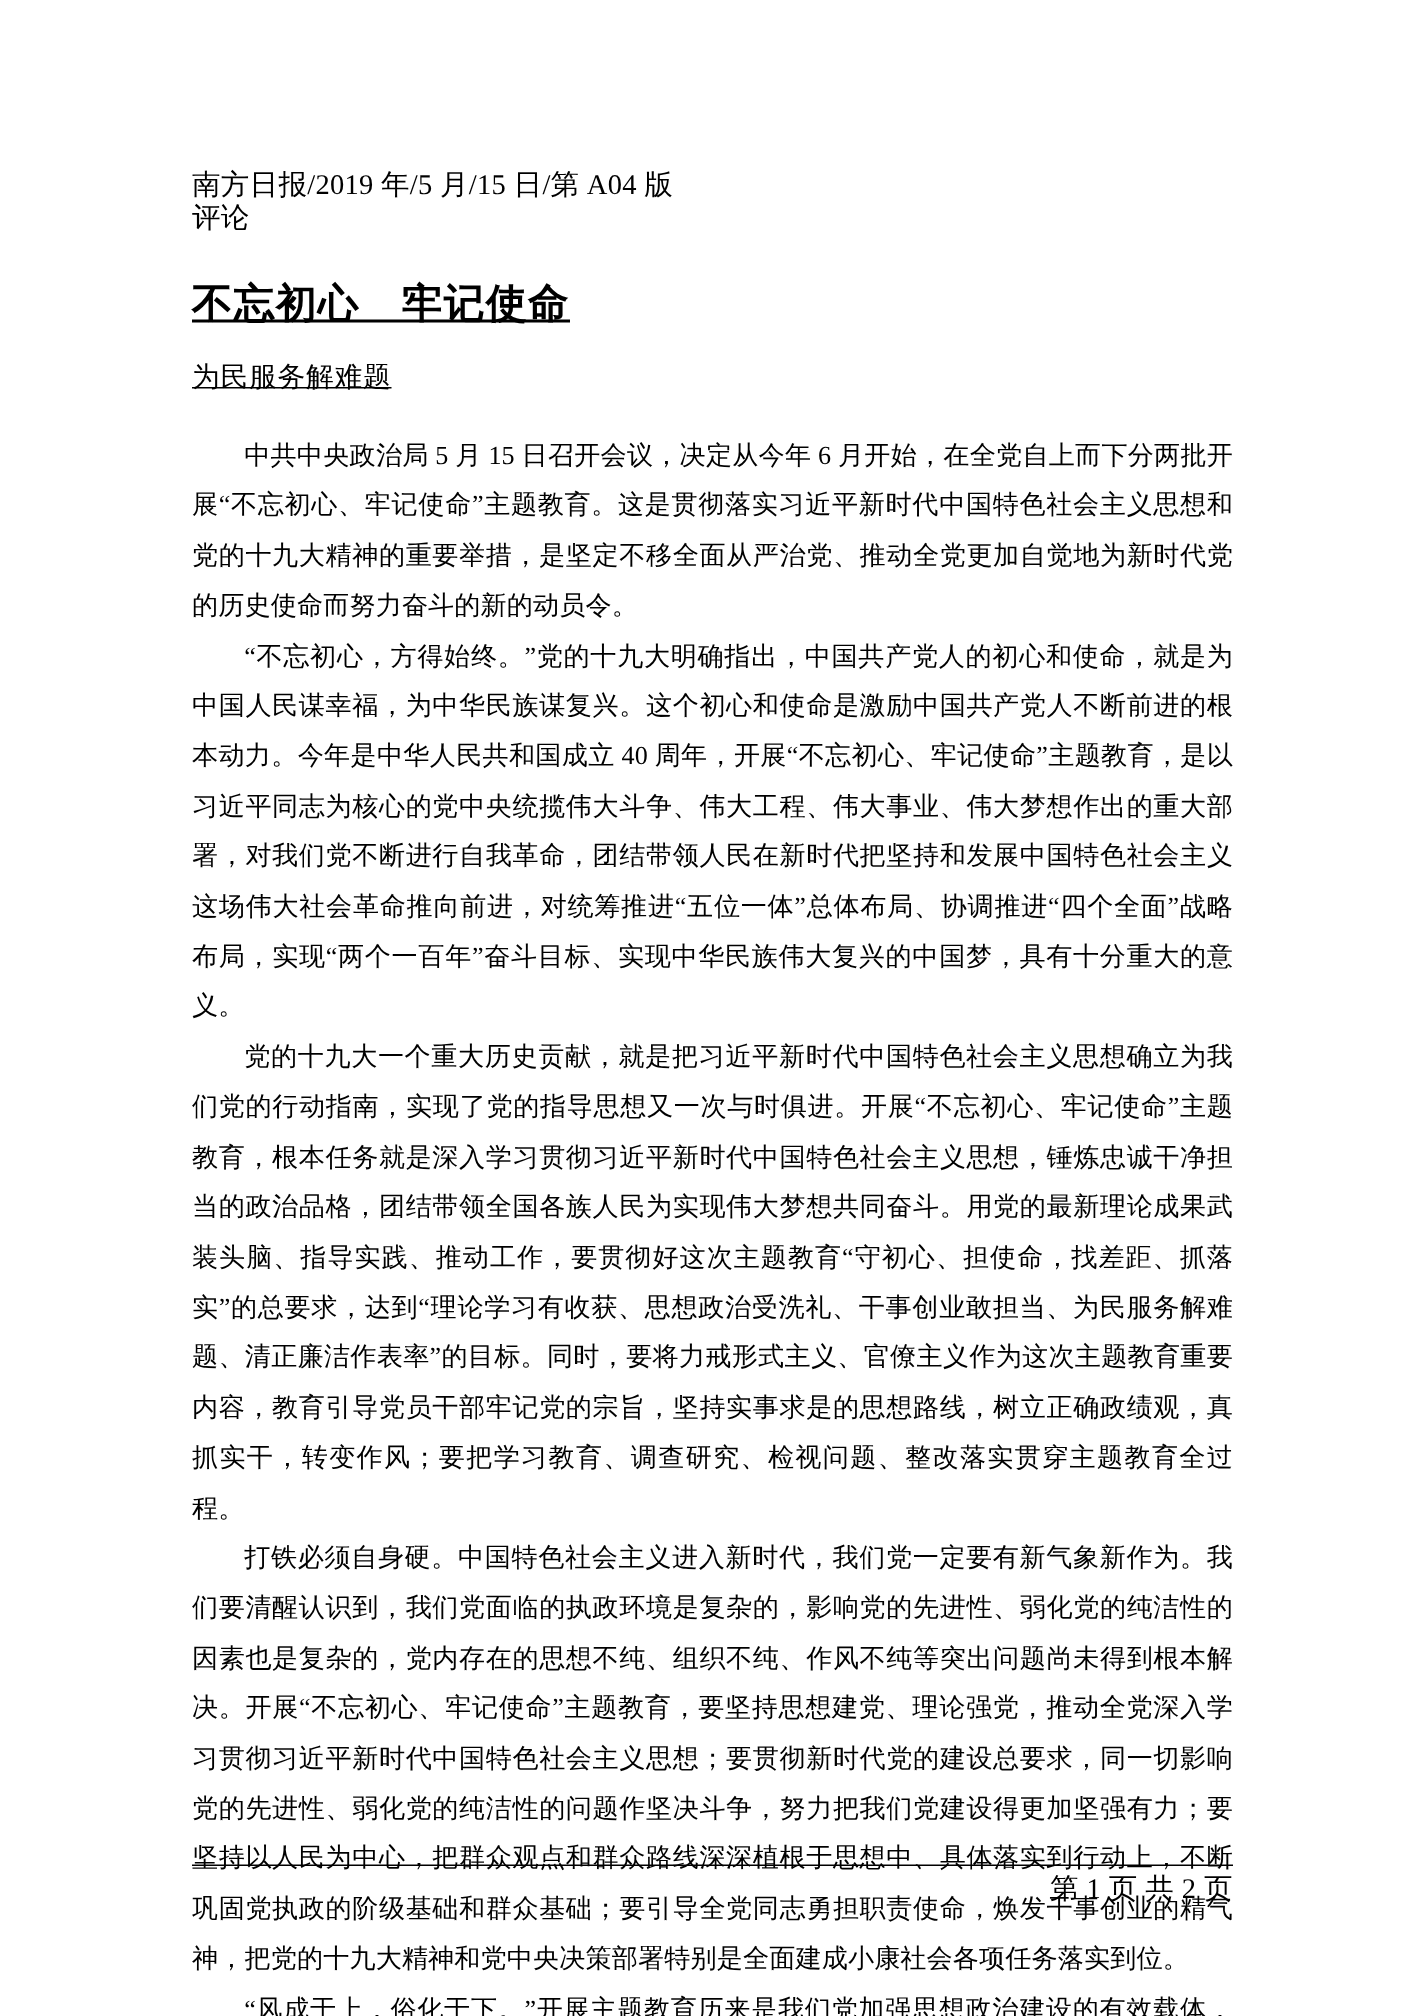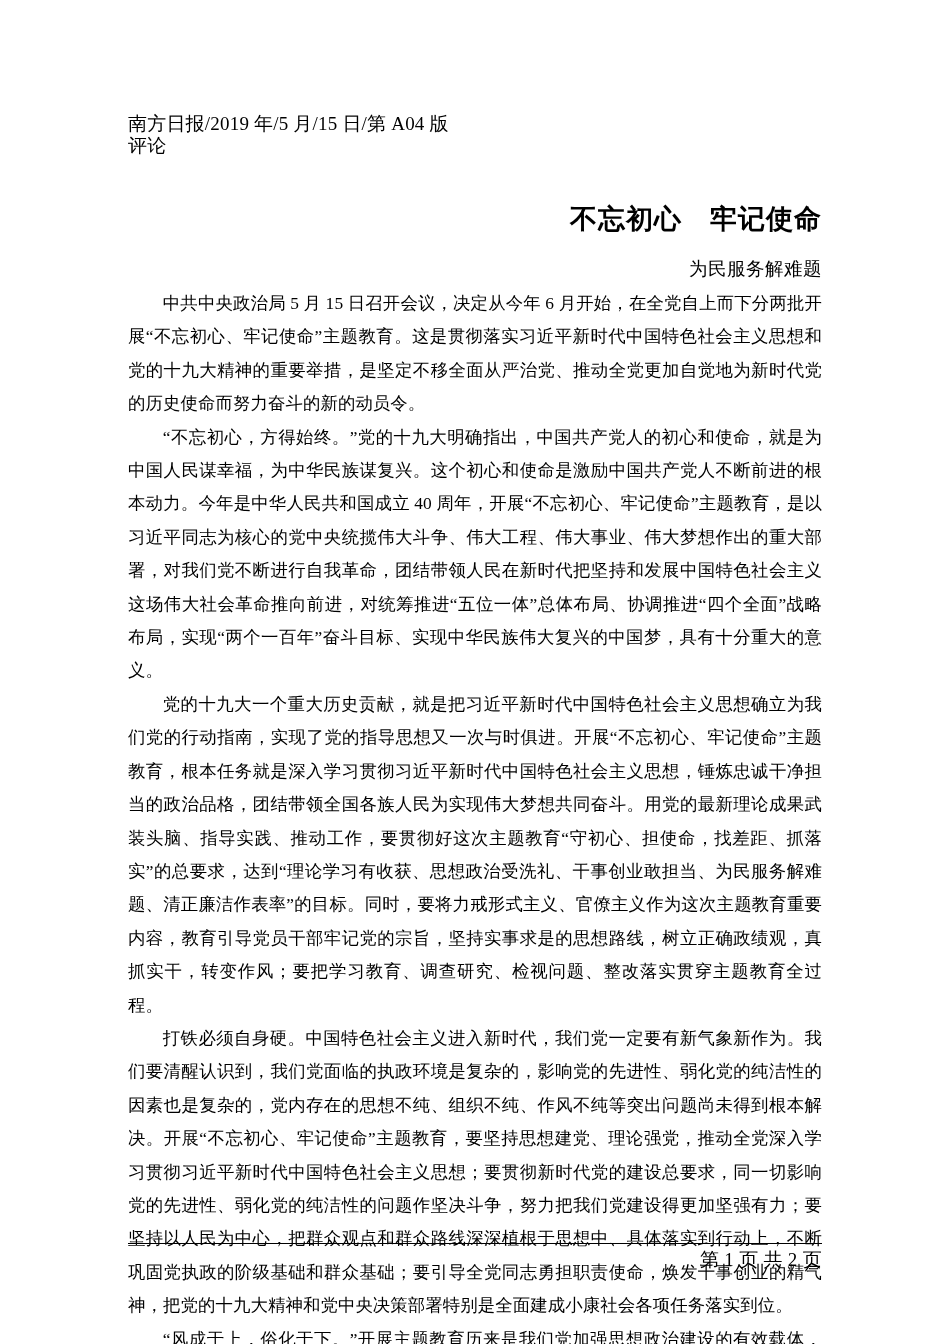--- a/index.html
+++ b/index.html
@@ -34,23 +34,24 @@
     letter-spacing: 0.2px;
   }
   .masthead-line {
     white-space: nowrap;
   }
 
   
   .title-block {
     position: absolute;
     left: 128px;
-    top: 200px;
+    top: 183px;
     width: 694px;
-    text-align: right;
+    text-align: left;
+    text-decoration: underline;
   }
   .doc-title {
     font-family: "Liberation Sans", "DejaVu Sans", sans-serif;
     font-size: 27px;
     font-weight: bold;
     line-height: 38px;
     letter-spacing: 1px;
   }
   .doc-byline {
     margin-top: 18px;

